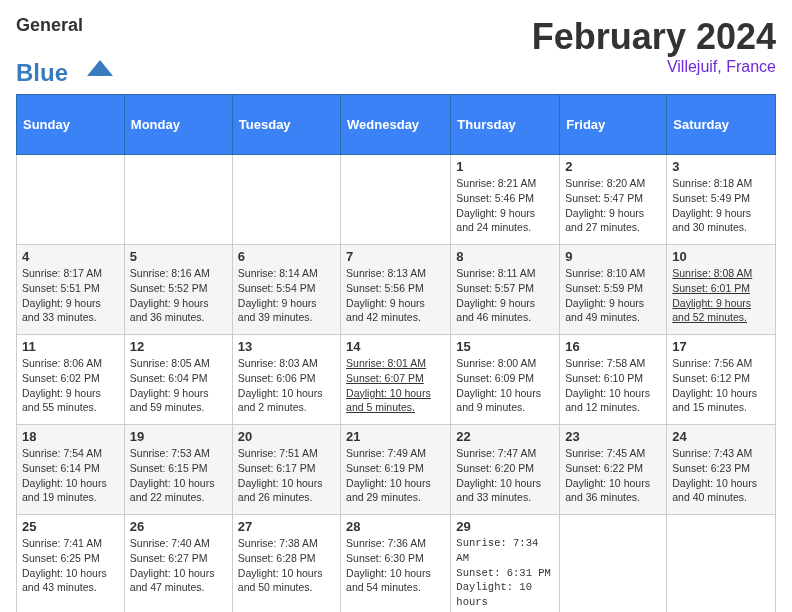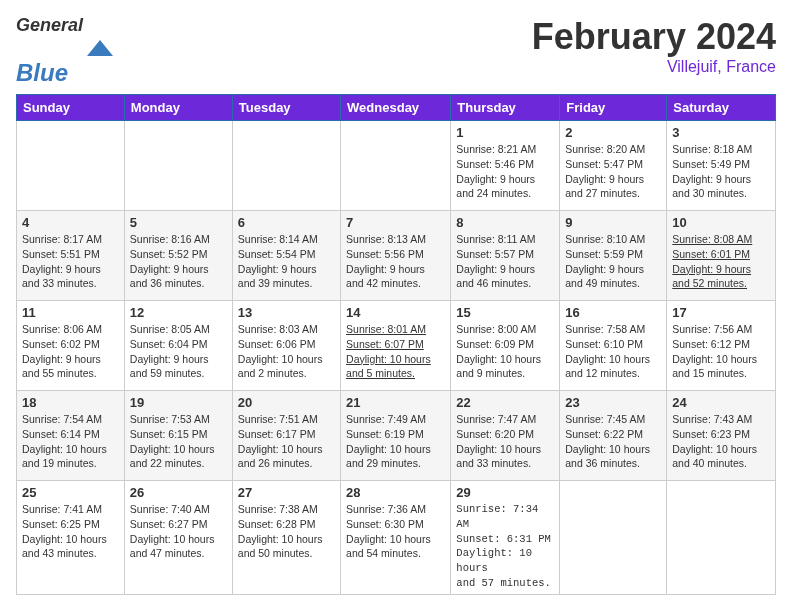--- a/index.html
+++ b/index.html
@@ -11,22 +11,21 @@
       padding: 16px;
     }
     .header-section {
       display: flex;
       justify-content: space-between;
       align-items: flex-start;
       margin-bottom: 8px;
     }
     .logo {
       display: flex;
-      align-items: center;
-      font-style: italic;
+      align-items: flex-end;
     }
     .logo-text {
       display: flex;
       flex-direction: column;
       line-height: 1.1;
     }
     .logo-general {
       font-size: 18px;
       font-weight: bold;
       color: #333;
@@ -53,24 +52,24 @@
     .location-title {
       font-size: 16px;
       color: #6d28d9;
     }
     .calendar-table {
       width: 100%;
       border-collapse: collapse;
       font-size: 11px;
     }
     .calendar-table thead th {
-      background-color: #6d28d9;
+      background-color: #3b82f6;
       color: #fff;
       text-align: left;
-      padding: 5px 6px;
+      padding: 22px 6px;
       font-size: 13px;
       font-weight: bold;
       border: 1px solid #2a6aaf;
     }
     .calendar-table tbody td {
       border: 1px solid #ccc;
       vertical-align: top;
       padding: 4px 5px;
       width: 113px;
       min-height: 80px;

